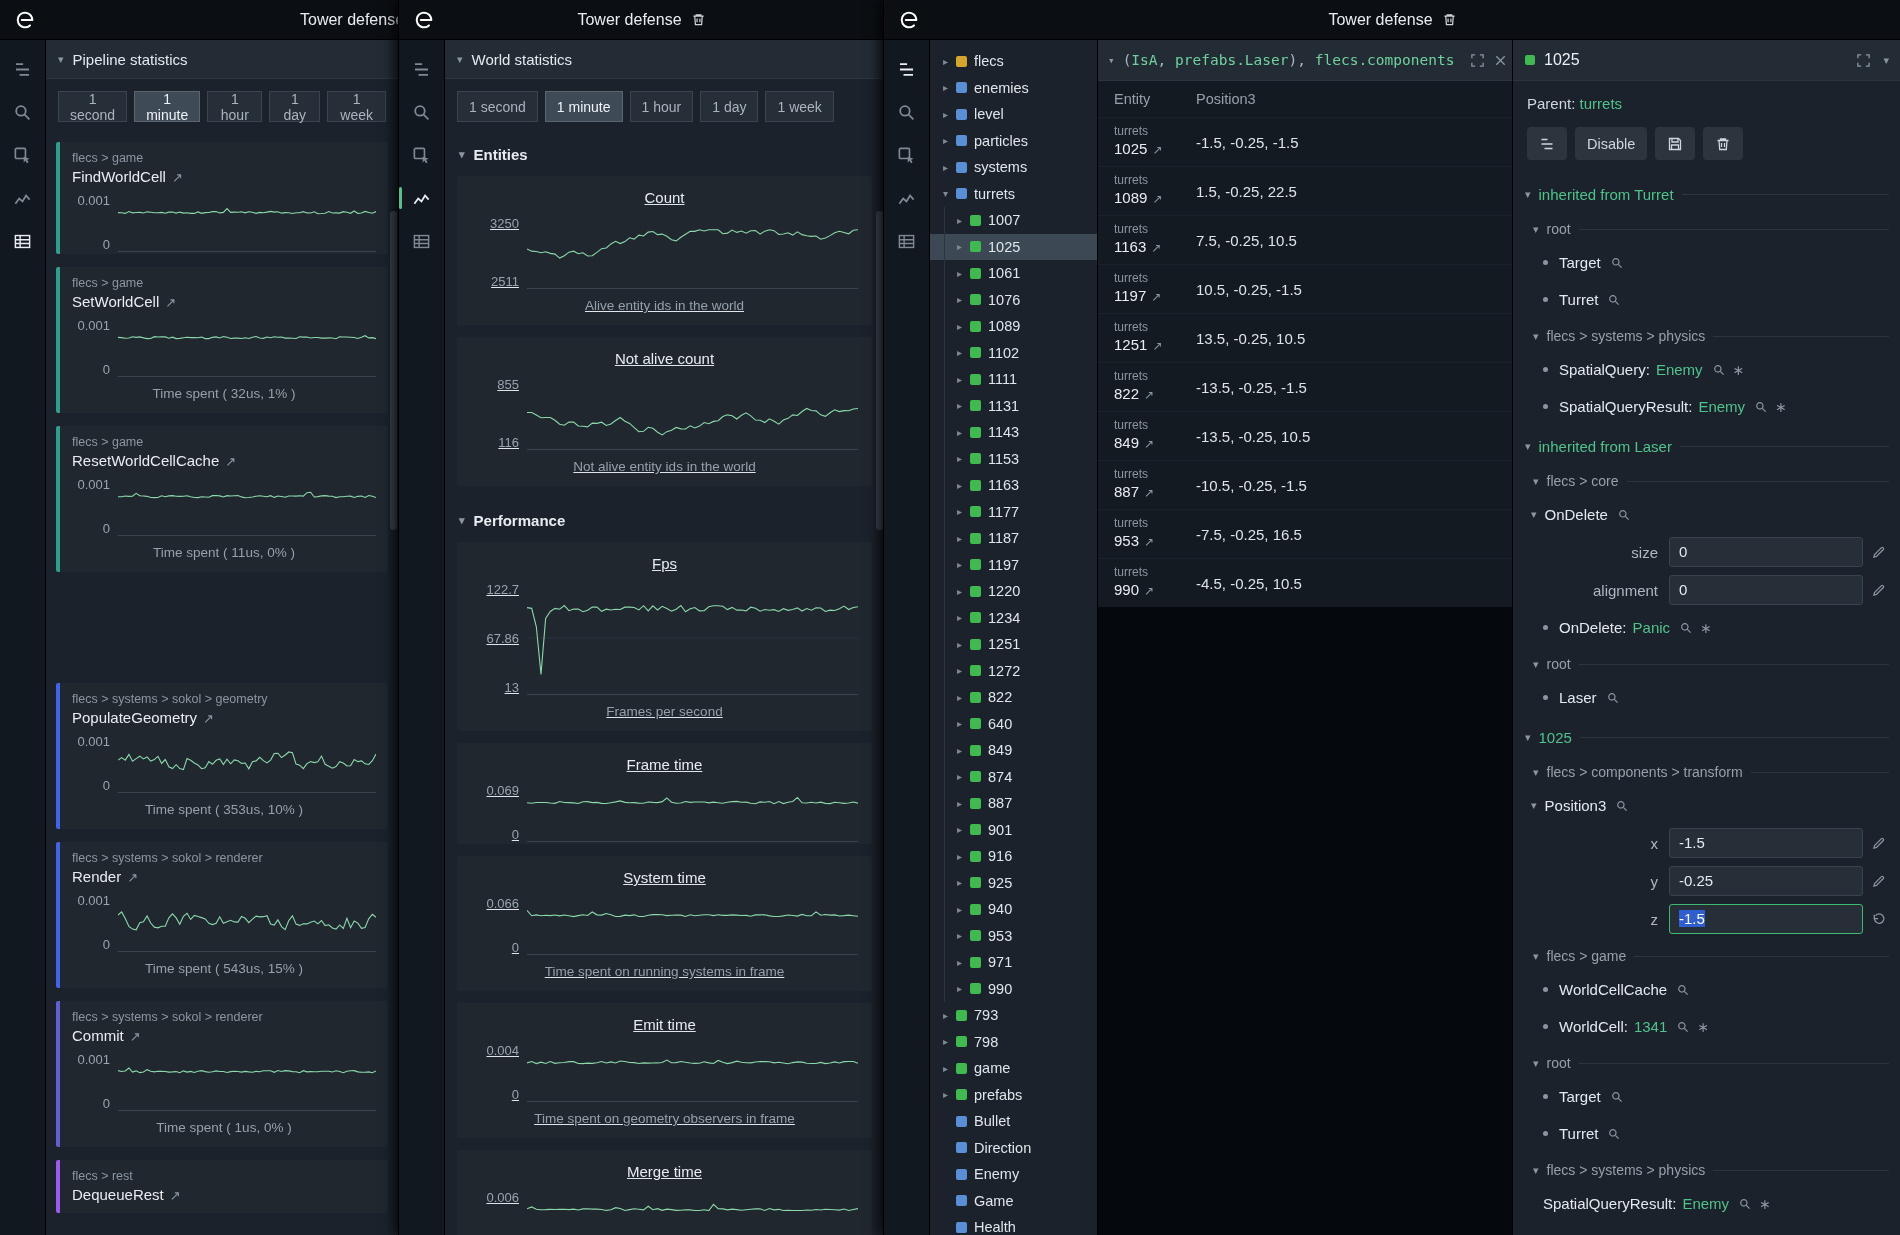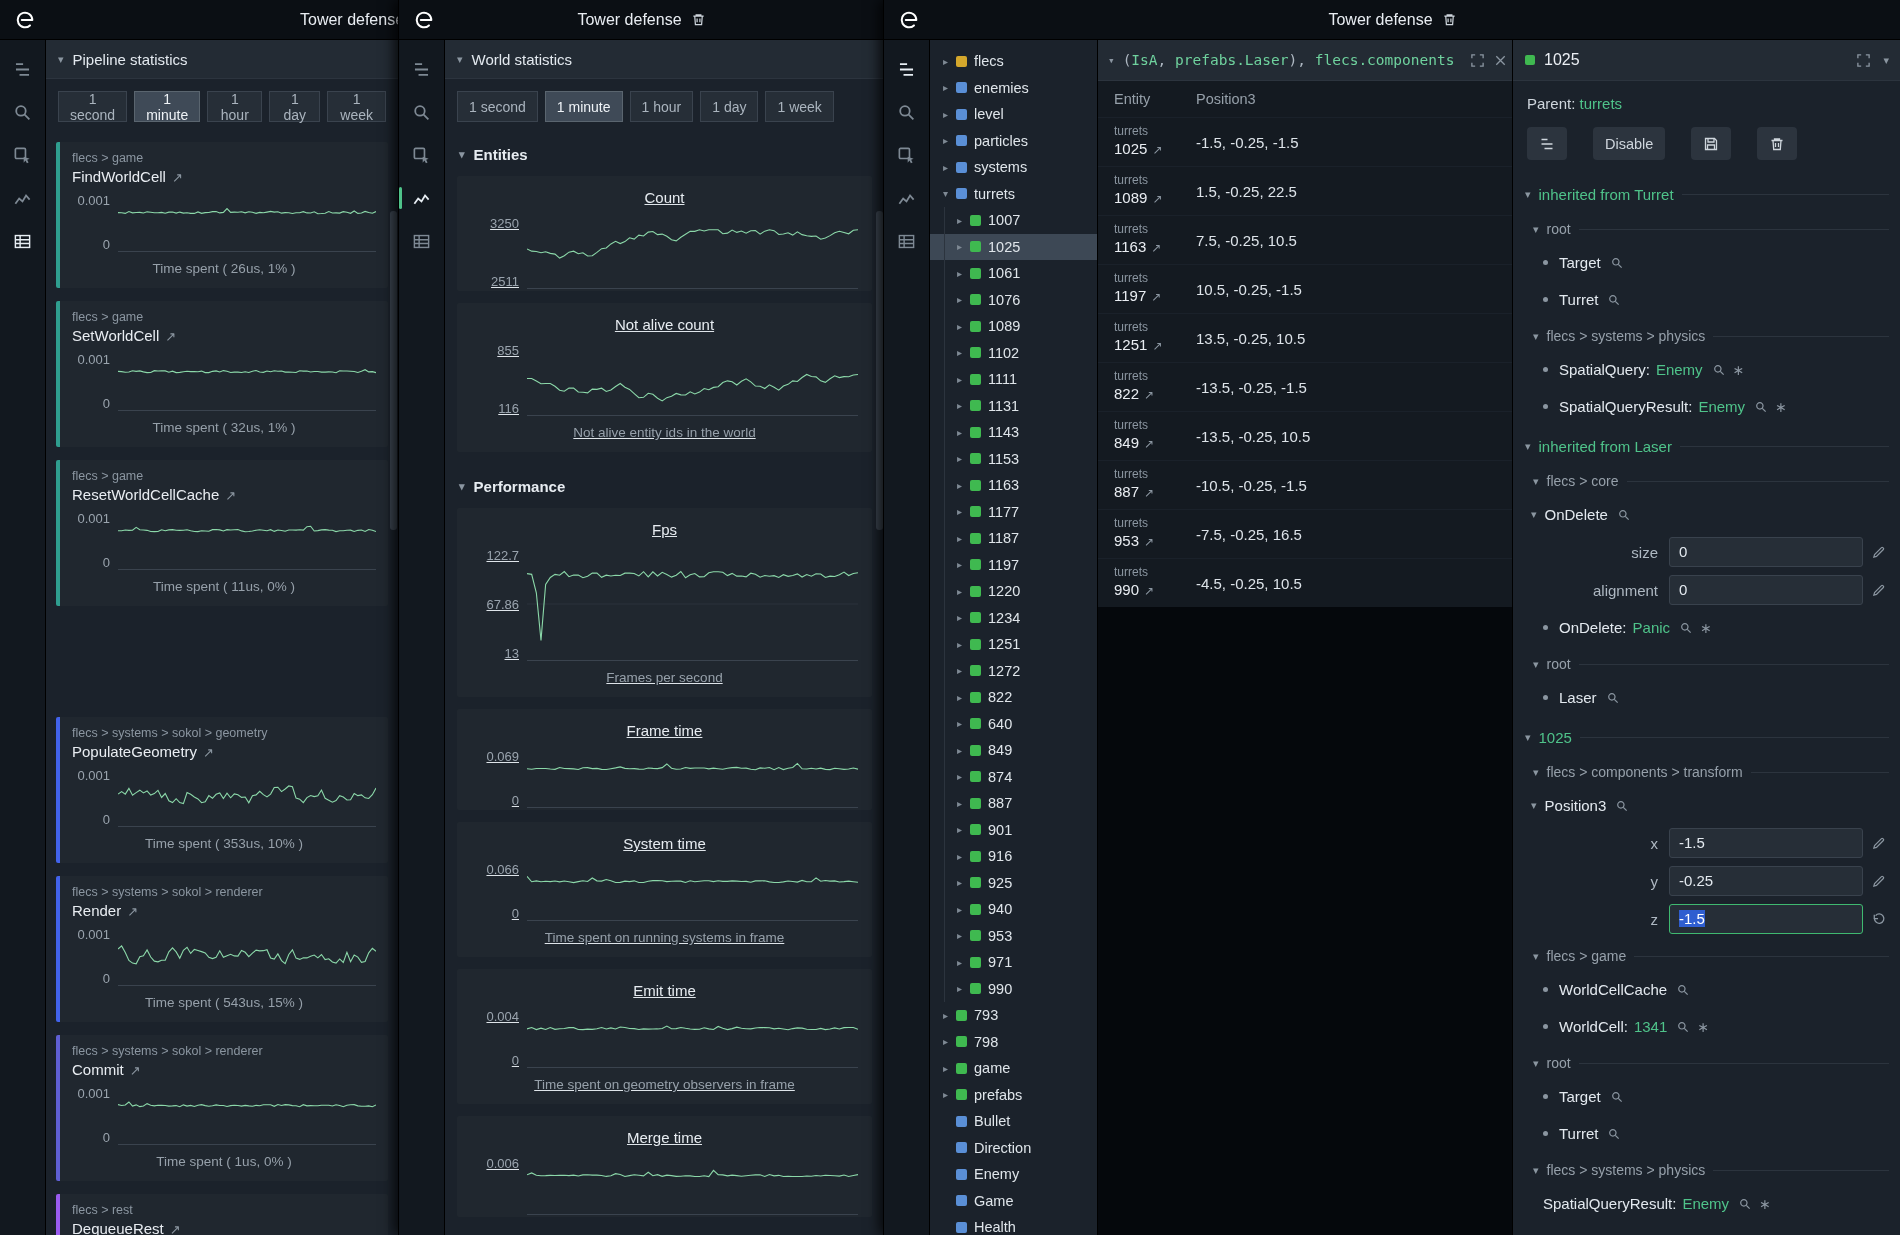--- a/index.html
+++ b/index.html
@@ -77,21 +77,21 @@
 
   .insp{flex:1;display:flex;flex-direction:column;background:#1b222b;min-width:0;}
   .insp-header{height:40px;flex:none;background:#232b34;border-bottom:1px solid #2c343e;display:flex;align-items:center;gap:9px;padding:0 12px;}
   .ent-sq{width:10px;height:10px;background:#3fb950;border-radius:2px;flex:none;}
   .insp-title{font-size:16px;color:#ebeff4;}
   .ih-icons{margin-left:auto;display:flex;gap:12px;color:#8b96a1;align-items:center;}
   .ih-icons svg{width:15px;height:15px;}
   .insp-scroll{flex:1;overflow:hidden;padding-top:4px;}
   .parent-row{padding:10px 14px 4px;font-size:15px;color:#cfd6dd;}
   .parent-link{color:#4fc38a;cursor:pointer;}
-  .btn-row{display:flex;gap:26px;padding:11px 14px 13px;}
+  .btn-row{display:flex;gap:8px;padding:11px 14px 13px;}
   .ibtn{height:33px;min-width:40px;background:#2c343e;border:none;border-radius:4px;color:#cfd6dd;display:flex;align-items:center;justify-content:center;font-size:14.5px;font-family:inherit;padding:0 12px;cursor:pointer;}
   .ibtn svg{width:16px;height:16px;}
   .sec-header{display:flex;align-items:center;gap:8px;padding:13px 12px 8px;font-size:15px;color:#4fc38a;}
   .rule{flex:1;height:1px;background:#2c343e;}
   .path-row{display:flex;align-items:center;gap:8px;padding:10px 12px 7px 20px;font-size:14px;color:#96a0aa;}
   .comp-row{display:flex;align-items:center;padding:10px 12px 10px 30px;font-size:15px;color:#e3e9ef;}
   .bullet{width:5px;height:5px;border-radius:50%;background:#8b96a1;margin-right:11px;flex:none;}
   .comp-chev{color:#8b96a1;font-size:11px;margin:0 8px 0 -12px;}
   .comp-val{color:#4fc38a;margin-left:6px;}
   .mag{margin-left:9px;color:#8b96a1;display:flex;cursor:pointer;}
@@ -176,21 +176,20 @@
                 <div class="ylabels">
                   <div>0.001</div>
                   <div>0</div>
                 </div>
                 <div class="spark">
                   <svg viewBox="0 0 100 40" preserveAspectRatio="none" class="spark-svg">
                     <polyline points="0.00,13.52 1.41,13.67 2.82,14.06 4.23,12.83 5.63,13.67 7.04,13.47 8.45,13.37 9.86,13.79 11.27,12.99 12.68,13.33 14.08,13.63 15.49,13.66 16.90,13.37 18.31,13.99 19.72,13.21 21.13,13.10 22.54,13.89 23.94,13.17 25.35,13.89 26.76,13.59 28.17,14.05 29.58,14.06 30.99,13.05 32.39,14.05 33.80,13.54 35.21,13.50 36.62,12.84 38.03,12.77 39.44,13.72 40.85,13.39 42.25,10.70 43.66,13.37 45.07,13.18 46.48,13.26 47.89,12.96 49.30,13.71 50.70,12.90 52.11,13.30 53.52,14.06 54.93,13.36 56.34,13.64 57.75,13.19 59.15,12.71 60.56,13.18 61.97,12.90 63.38,13.89 64.79,13.52 66.20,13.60 67.61,14.12 69.01,13.66 70.42,13.62 71.83,12.85 73.24,13.74 74.65,13.84 76.06,12.92 77.46,14.26 78.87,14.18 80.28,13.92 81.69,12.81 83.10,13.76 84.51,13.70 85.92,13.85 87.32,12.85 88.73,13.31 90.14,14.01 91.55,12.39 92.96,14.06 94.37,13.82 95.77,12.70 97.18,13.49 98.59,13.99 100.00,12.84" fill="none" stroke="#8bd8a9" stroke-width="1.1" vector-effect="non-scaling-stroke"></polyline>
                   </svg>
                 </div>
               </div>
-              <div class="card-caption">Time spent ( 26us, 1% )</div>
             </div>
             <div class="pipe-card" style="border-left-color: rgb(47, 158, 143);">
               <div class="pipe-path">flecs &gt; game</div>
               <div class="pipe-name">SetWorldCell<span class="arr">↗</span></div>
               <div class="chart-row">
                 <div class="ylabels">
                   <div>0.001</div>
                   <div>0</div>
                 </div>
                 <div class="spark">
@@ -348,20 +347,21 @@
                 <div class="ylabels">
                   <div>3250</div>
                   <div>2511</div>
                 </div>
                 <div class="spark" style="height: 72px;">
                   <svg viewBox="0 0 100 40" preserveAspectRatio="none" class="spark-svg">
                     <polyline points="0.00,18.27 1.41,19.53 2.82,19.72 4.23,20.40 5.63,19.85 7.04,20.77 8.45,21.18 9.86,23.38 11.27,22.09 12.68,20.09 14.08,19.55 15.49,20.94 16.90,20.43 18.31,22.21 19.72,22.09 21.13,20.24 22.54,18.16 23.94,17.77 25.35,15.53 26.76,14.08 28.17,15.32 29.58,14.24 30.99,12.13 32.39,12.83 33.80,10.65 35.21,11.08 36.62,8.96 38.03,8.65 39.44,10.36 40.85,10.06 42.25,11.23 43.66,13.22 45.07,13.83 46.48,11.78 47.89,10.16 49.30,8.47 50.70,8.55 52.11,7.65 53.52,8.33 54.93,7.65 56.34,7.65 57.75,7.65 59.15,9.83 60.56,9.50 61.97,7.82 63.38,9.10 64.79,8.33 66.20,9.53 67.61,8.18 69.01,8.06 70.42,10.10 71.83,8.41 73.24,7.65 74.65,8.15 76.06,10.28 77.46,9.98 78.87,9.35 80.28,10.60 81.69,8.79 83.10,10.36 84.51,10.97 85.92,11.32 87.32,11.09 88.73,12.88 90.14,12.24 91.55,10.91 92.96,9.29 94.37,8.52 95.77,9.21 97.18,9.89 98.59,7.96 100.00,7.65" fill="none" stroke="#8bd8a9" stroke-width="1.1" vector-effect="non-scaling-stroke"></polyline>
                   </svg>
                 </div>
               </div>
+              <div class="card-caption">Alive entity ids in the world</div>
             </div>
             <div class="stat-card">
               <div class="stat-title">Not alive count</div>
               <div class="chart-row">
                 <div class="ylabels">
                   <div>855</div>
                   <div>116</div>
                 </div>
                 <div class="spark" style="height: 72px;">
                   <svg viewBox="0 0 100 40" preserveAspectRatio="none" class="spark-svg">

